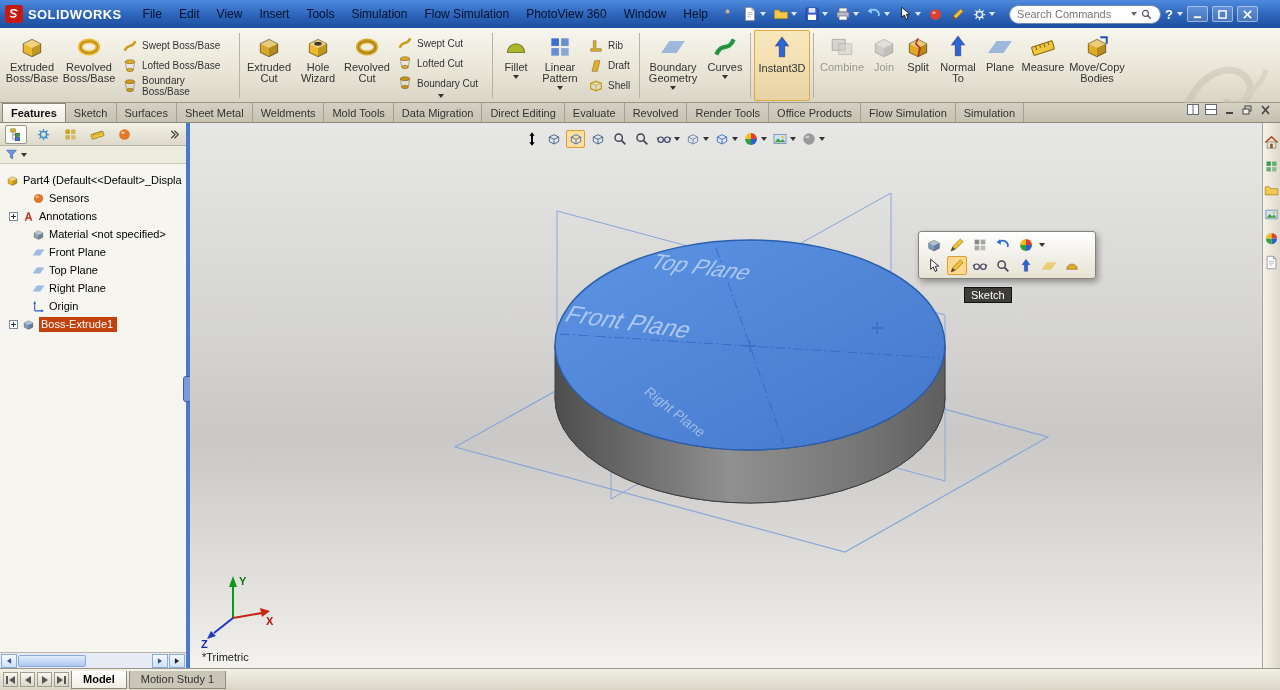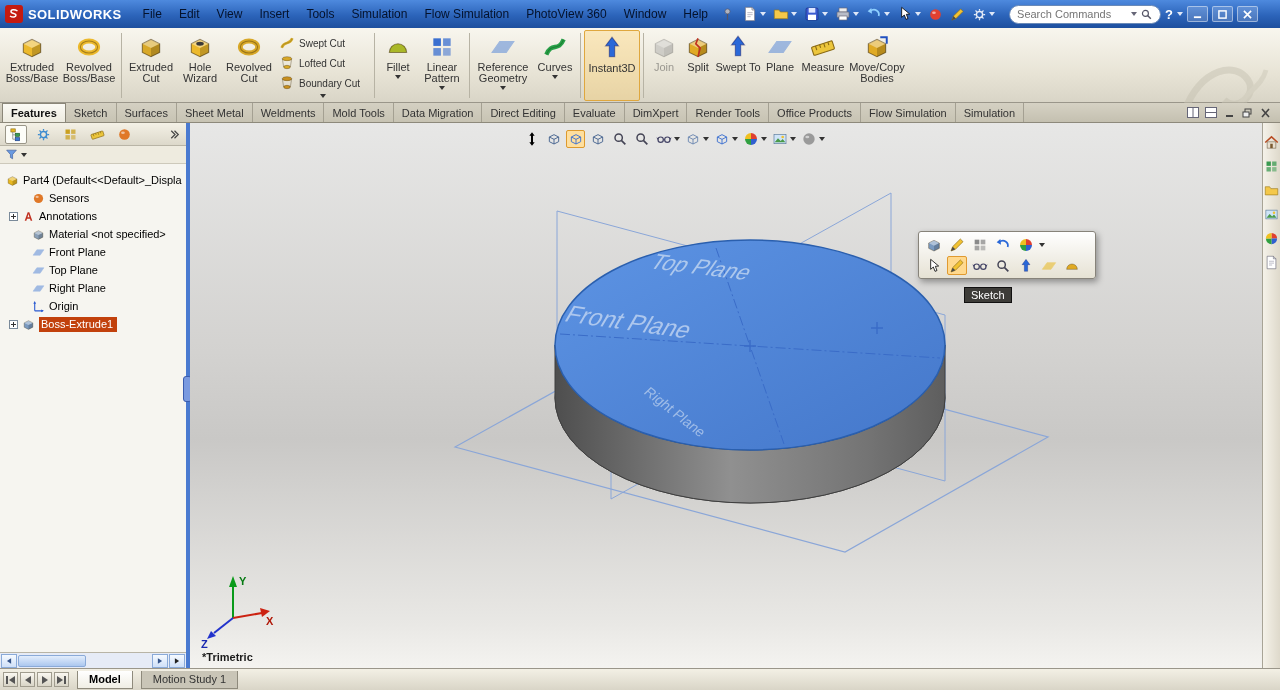--- a/index.html
+++ b/index.html
@@ -32,21 +32,21 @@
 .rbL .lbl{margin-top:2px}
 .rcol{display:flex;flex-direction:column;justify-content:center;gap:0;padding:1px 2px;flex:none}
 .rbS{display:flex;align-items:center;gap:4px;font-size:10px;color:#333;height:20px;padding:0 2px}
 .vsep{width:1px;background:#b7b3a4;margin:3px 3px;flex:none}
 .dis{opacity:.45;filter:grayscale(1)}
 .pressed{background:rgba(255,205,100,.35);border:1px solid #dfa73e;border-radius:2px}
 .colcaret{align-self:center;margin-top:1px}
 .watermark{position:absolute;right:10px;top:32px;opacity:.5;pointer-events:none}
 
 
-.cmtabs{position:absolute;top:103px;left:0;right:0;height:20px;background:linear-gradient(#d6d2c4,#c4c0b0);border-bottom:1px solid #8d897b;display:flex;align-items:center;padding-left:2px}
+.cmtabs{position:absolute;top:103px;left:0;right:0;height:20px;background:linear-gradient(#d6d2c4,#c4c0b0);border-bottom:1px solid #8d897b;display:flex;align-items:flex-start;padding-left:2px}
 .cmtab{height:19px;display:flex;align-items:center;padding:0 8px;font-size:11px;color:#333;border-right:1px solid #a4a092;background:linear-gradient(#d4d0c2,#c7c3b3);white-space:nowrap}
 .cmtab.active{background:linear-gradient(#fbfaf5,#edebe0);font-weight:bold;border:1px solid #8a8678;border-bottom:none;color:#111}
 .cm-right{margin-left:auto;display:flex;gap:4px;align-items:center;padding:0 8px}
 .cm-mini{width:14px;height:13px;display:flex;align-items:center;justify-content:center}
 
 
 .panel{position:absolute;top:123px;left:0;width:186px;bottom:22px;background:#f6f5f0;display:flex;flex-direction:column}
 .ptabs{height:23px;display:flex;align-items:center;gap:5px;padding:0 5px;background:linear-gradient(#f4f1e6,#dcd8ca);border-bottom:1px solid #b8b4a6}
 .ptab{width:22px;height:19px;display:flex;align-items:center;justify-content:center;border:1px solid transparent;border-radius:2px}
 .ptab.active{background:#fdfdf8;border-color:#9a9688}
@@ -74,29 +74,29 @@
 .scene{position:absolute;inset:0;width:100%;height:100%}
 .headsup{position:absolute;left:332px;top:7px;display:flex;align-items:center;gap:3px}
 .hitem{display:flex;align-items:center;gap:1px}
 .hicon{width:19px;height:18px;display:flex;align-items:center;justify-content:center;border-radius:2px}
 .hicon.hl{background:#ffdf9e;border:1px solid #dd9a2e}
 .ctxbar{position:absolute;left:728px;top:108px;width:178px;background:linear-gradient(#ffffff,#e6e2d4);border:1px solid #87837a;border-radius:3px;box-shadow:2px 3px 6px rgba(0,0,0,.35);padding:3px 5px;display:flex;flex-direction:column;gap:2px}
 .ctxrow{display:flex;gap:3px;align-items:center}
 .cico{width:20px;height:19px;display:flex;align-items:center;justify-content:center;border-radius:2px}
 .cico.hl{background:#ffd98e;border:1px solid #e09a30}
 .tooltip{position:absolute;left:774px;top:164px;background:#3d3c38;color:#fff;border:1px solid #111;font-size:11px;padding:1px 6px;white-space:nowrap}
-.trimetric{position:absolute;left:12px;top:528px;font-size:11px;font-weight:bold;color:#1b1b1b}
+.trimetric{position:absolute;left:12px;top:528px;font-size:11px;font-weight:normal;color:#1b1b1b}
 
 
 .taskpane{position:absolute;top:123px;right:0;width:18px;bottom:22px;background:linear-gradient(90deg,#f5f2e9,#ded9cb);border-left:1px solid #a8a496;display:flex;flex-direction:column;align-items:center;padding-top:12px;gap:9px}
 
 
 .statusbar{position:absolute;left:0;right:0;bottom:0;height:22px;background:linear-gradient(#f3f0e5,#d9d5c7);border-top:1px solid #9a968a;display:flex;align-items:center;padding-left:3px;gap:2px}
 .nav-btn{width:15px;height:15px;background:linear-gradient(#f9f7f0,#d9d5c7);border:1px solid #a09c8e;display:flex;align-items:center;justify-content:center;gap:1px;flex:none}
-.sb-tab{height:18px;padding:0 11px;font-size:11px;display:flex;align-items:center;background:#c9c5b7;border:1px solid #8e8a7c;border-top:none;color:#333;margin-left:6px;white-space:nowrap}
+.sb-tab{height:18px;padding:0 11px;font-size:11px;display:flex;align-items:center;background:#c9c5b7;border:1px solid #8e8a7c;border-top:none;color:#333;margin-left:0;white-space:nowrap}
 .sb-tab.active{background:linear-gradient(#ffffff,#f0eee4);font-weight:bold;color:#000}
 </style>
 </head>
 <body>
 
 <svg width="0" height="0" style="position:absolute">
 <defs>
 <symbol id="s-box" viewBox="0 0 24 24">
         <path d="M4 9 12 5 20 9 20 17 12 21 4 17Z" fill="currentColor" stroke="rgba(60,40,0,.55)"></path>
         <path d="M4 9 12 5 20 9 12 13Z" fill="#fff" opacity=".4"></path>
@@ -372,20 +372,40 @@
         <use href="#s-box"></use>
       </svg>
     <span class="lbl">Extruded Boss/Base</span>
   </div>
   <div class="rbL" style="width:58px">
     <svg class="i26" viewBox="0 0 24 24" style="color:#ecb92c">
         <use href="#s-ring"></use>
       </svg>
     <span class="lbl">Revolved Boss/Base</span>
   </div>
+  <div class="rcol" style="width:118px">
+    <div class="rbS">
+        <svg class="i16" viewBox="0 0 24 24" style="color:#e0aa24">
+          <use href="#s-tube"></use>
+        </svg>
+        <span>Swept Boss/Base</span>
+      </div>
+    <div class="rbS">
+        <svg class="i16" viewBox="0 0 24 24" style="color:#e0aa24">
+          <use href="#s-loft"></use>
+        </svg>
+        <span>Lofted Boss/Base</span>
+      </div>
+    <div class="rbS">
+        <svg class="i16" viewBox="0 0 24 24" style="color:#d09a1c">
+          <use href="#s-loft"></use>
+        </svg>
+        <span>Boundary Boss/Base</span>
+      </div>
+  </div>
   <div class="vsep"></div>
   <div class="rbL" style="width:52px">
     <svg class="i26" viewBox="0 0 24 24" style="color:#d8a828">
         <use href="#s-box"></use>
       </svg>
     <span class="lbl">Extruded Cut</span>
   </div>
   <div class="rbL" style="width:46px">
     <svg class="i26" viewBox="0 0 24 24" style="color:#ecb92c">
         <use href="#s-hole"></use>
@@ -427,60 +447,86 @@
     <span class="lbl">Fillet</span>
     <span class="cdn" style="margin-top:2px"></span>
   </div>
   <div class="rbL" style="width:48px">
     <svg class="i26" viewBox="0 0 24 24" style="color:#3a6fd0">
         <use href="#s-grid"></use>
       </svg>
     <span class="lbl">Linear Pattern</span>
     <span class="cdn" style="margin-top:2px"></span>
   </div>
+  <div class="rcol" style="width:52px">
+    <div class="rbS">
+        <svg class="i16" viewBox="0 0 24 24" style="color:#e0b028">
+          <use href="#s-rib"></use>
+        </svg>
+        <span>Rib</span>
+      </div>
+    <div class="rbS">
+        <svg class="i16" viewBox="0 0 24 24" style="color:#e0b028">
+          <use href="#s-draft"></use>
+        </svg>
+        <span>Draft</span>
+      </div>
+    <div class="rbS">
+        <svg class="i16" viewBox="0 0 24 24" style="color:#caa020">
+          <use href="#s-shell"></use>
+        </svg>
+        <span>Shell</span>
+      </div>
+  </div>
   <div class="vsep"></div>
   <div class="rbL" style="width:60px">
     <svg class="i26" viewBox="0 0 24 24" style="color:#5a8ad8">
         <use href="#s-plane"></use>
       </svg>
-    <span class="lbl">Reference Geometry</span>
+    <span class="lbl">Boundary Geometry</span>
     <span class="cdn" style="margin-top:2px"></span>
   </div>
   <div class="rbL" style="width:44px">
     <svg class="i26" viewBox="0 0 24 24" style="color:#28a048">
         <use href="#s-tube"></use>
       </svg>
     <span class="lbl">Curves</span>
     <span class="cdn" style="margin-top:2px"></span>
   </div>
   <div class="vsep"></div>
   <div class="rbL pressed" style="width:56px">
     <svg class="i26" viewBox="0 0 24 24" style="color:#2a68d8">
         <use href="#s-arrow"></use>
       </svg>
     <span class="lbl">Instant3D</span>
   </div>
   <div class="vsep"></div>
+  <div class="rbL dis" style="width:50px">
+    <svg class="i26" viewBox="0 0 24 24" style="color:#a8a8a8">
+        <use href="#s-combine"></use>
+      </svg>
+    <span class="lbl">Combine</span>
+  </div>
   <div class="rbL dis" style="width:34px">
     <svg class="i26" viewBox="0 0 24 24" style="color:#a8a8a8">
         <use href="#s-box"></use>
       </svg>
     <span class="lbl">Join</span>
   </div>
   <div class="rbL" style="width:34px">
     <svg class="i26" viewBox="0 0 24 24" style="color:#e0aa24">
         <use href="#s-split"></use>
       </svg>
     <span class="lbl">Split</span>
   </div>
   <div class="rbL" style="width:46px">
     <svg class="i26" viewBox="0 0 24 24" style="color:#2a68d8">
         <use href="#s-arrow"></use>
       </svg>
-    <span class="lbl">Swept To</span>
+    <span class="lbl">Normal To</span>
   </div>
   <div class="rbL" style="width:38px">
     <svg class="i26" viewBox="0 0 24 24" style="color:#5a8ad8">
         <use href="#s-plane"></use>
       </svg>
     <span class="lbl">Plane</span>
   </div>
   <div class="rbL" style="width:48px">
     <svg class="i26" viewBox="0 0 24 24">
         <use href="#s-ruler"></use>
@@ -502,21 +548,21 @@
 <div class="cmtabs">
   <div class="cmtab active">Features</div>
   <div class="cmtab">Sketch</div>
   <div class="cmtab">Surfaces</div>
   <div class="cmtab">Sheet Metal</div>
   <div class="cmtab">Weldments</div>
   <div class="cmtab">Mold Tools</div>
   <div class="cmtab">Data Migration</div>
   <div class="cmtab">Direct Editing</div>
   <div class="cmtab">Evaluate</div>
-  <div class="cmtab">DimXpert</div>
+  <div class="cmtab">Revolved</div>
   <div class="cmtab">Render Tools</div>
   <div class="cmtab">Office Products</div>
   <div class="cmtab">Flow Simulation</div>
   <div class="cmtab">Simulation</div>
   <div class="cm-right">
     <span class="cm-mini">
         <svg width="12" height="11" viewBox="0 0 12 11">
           <rect x=".5" y=".5" width="11" height="10" fill="#fff" stroke="#667"></rect>
           <path d="M6 .5 6 10.5" stroke="#667"></path>
         </svg>

